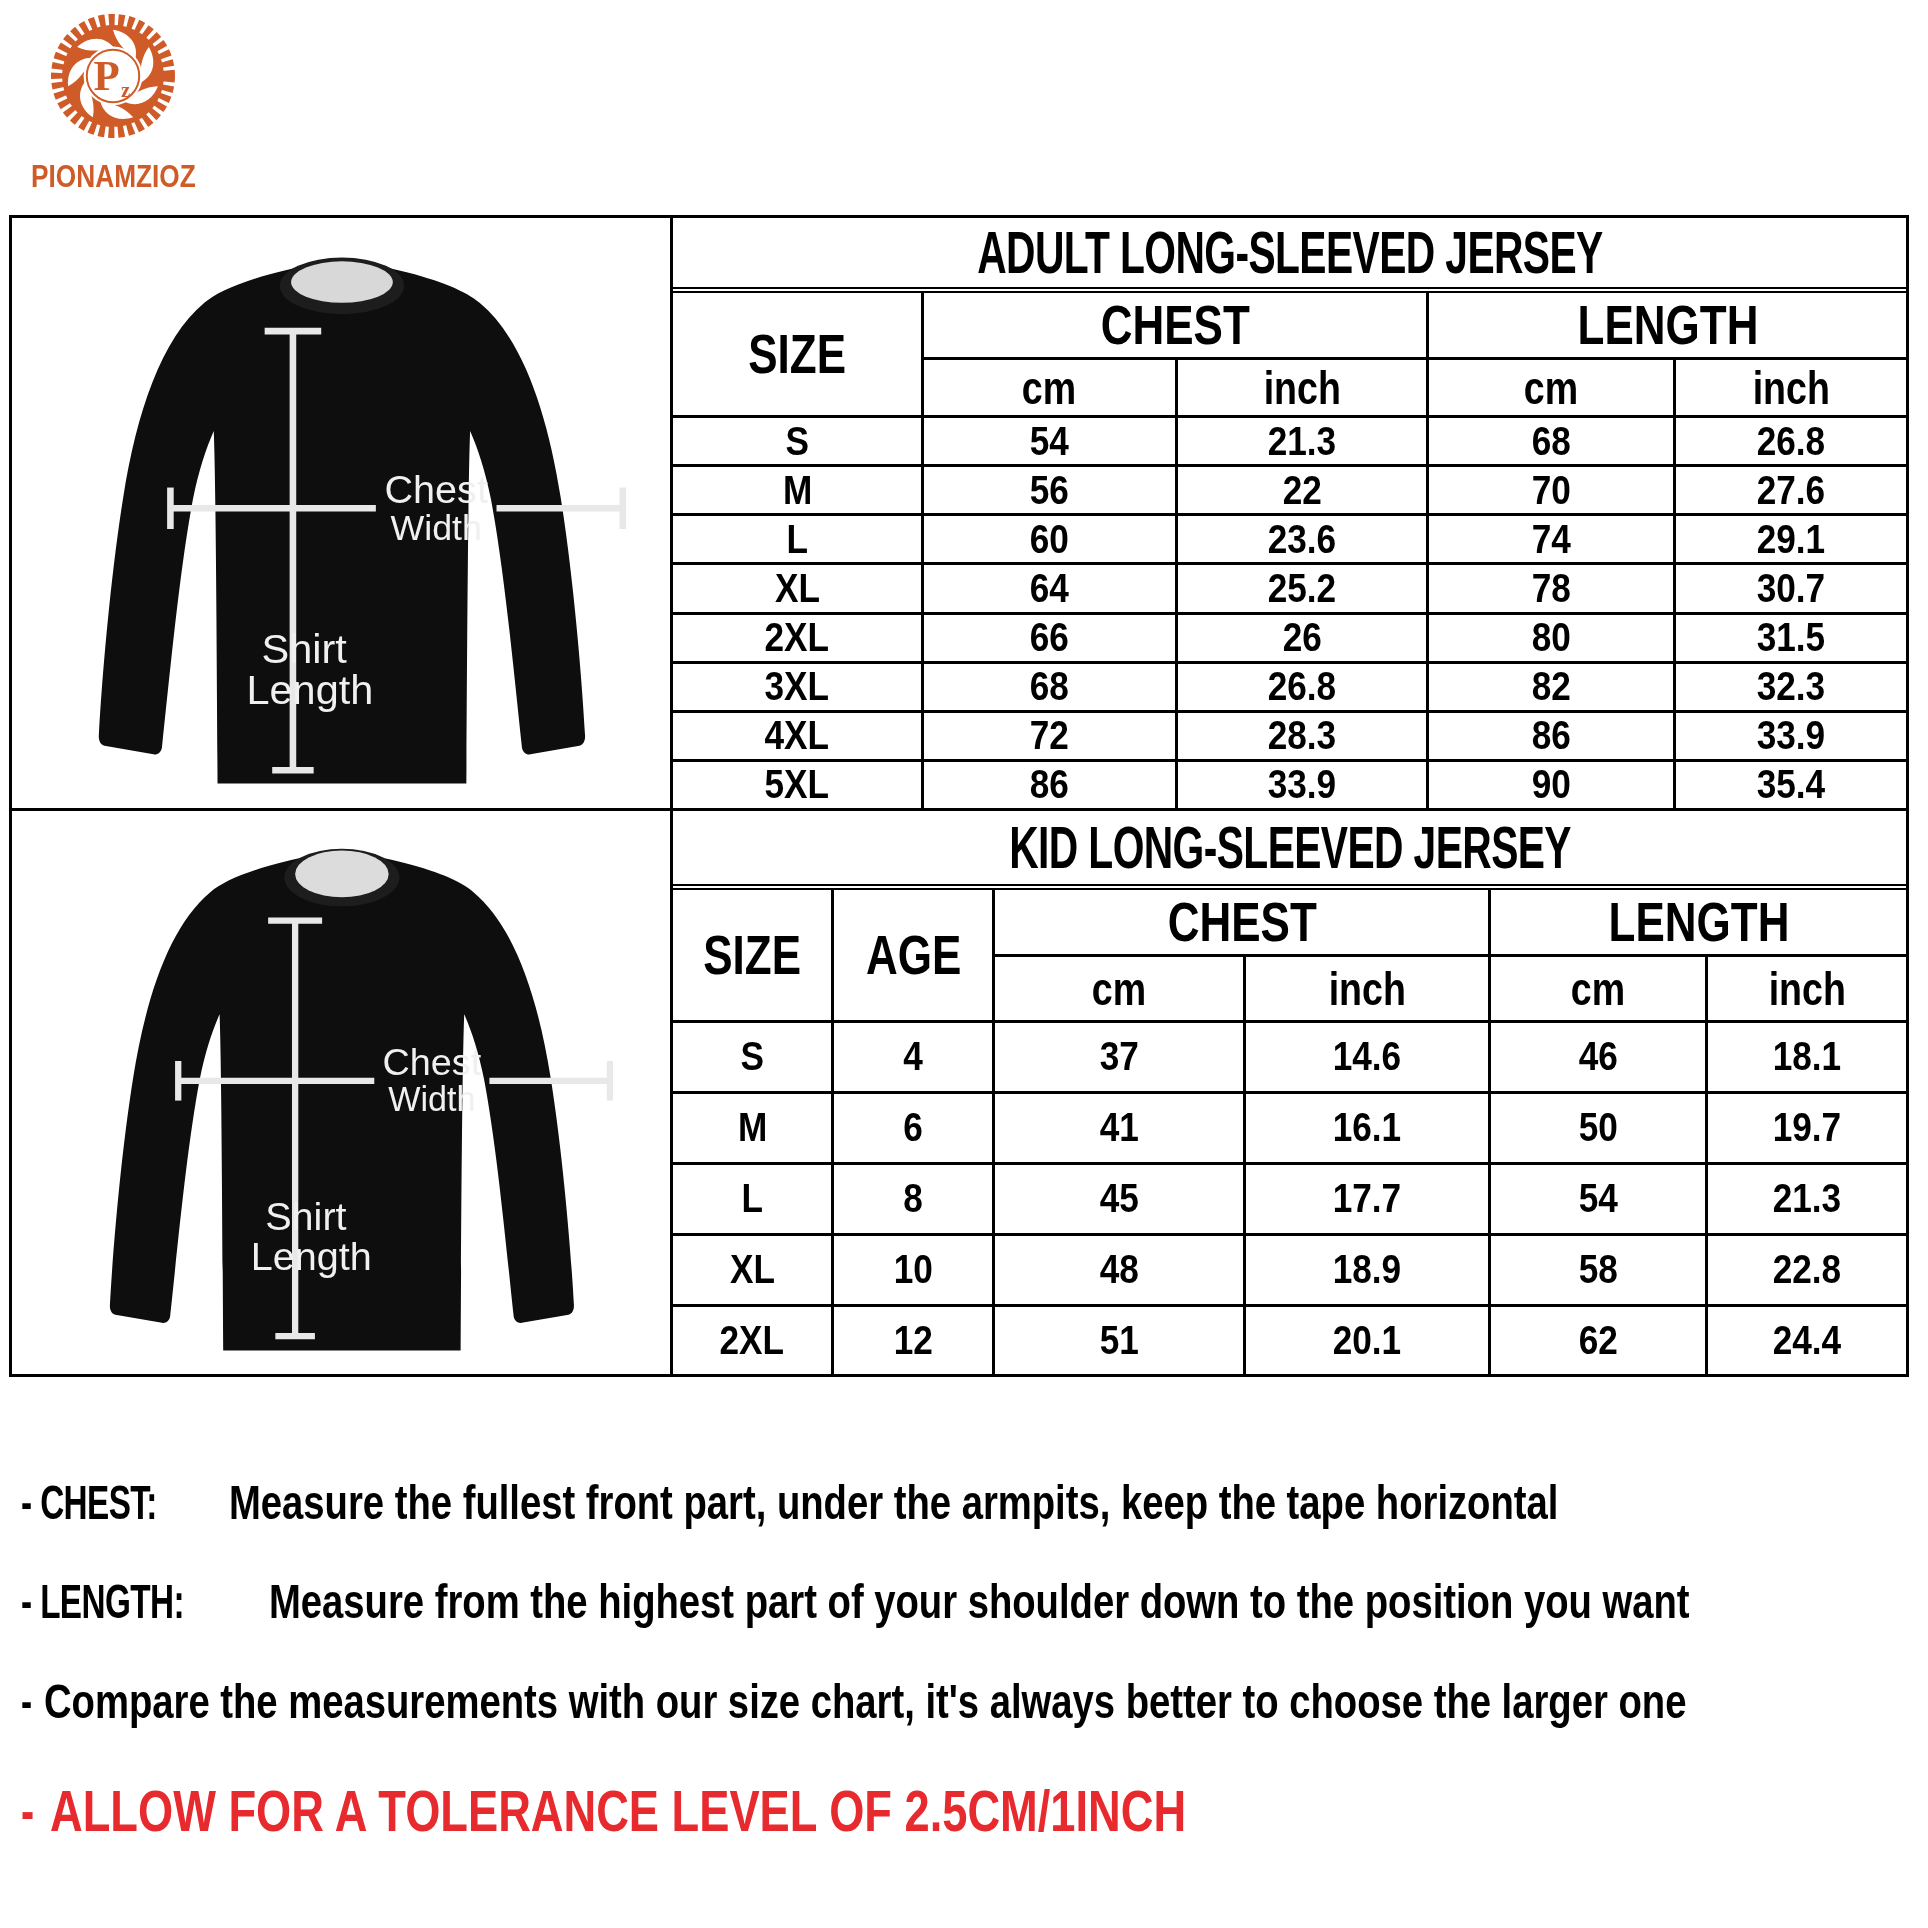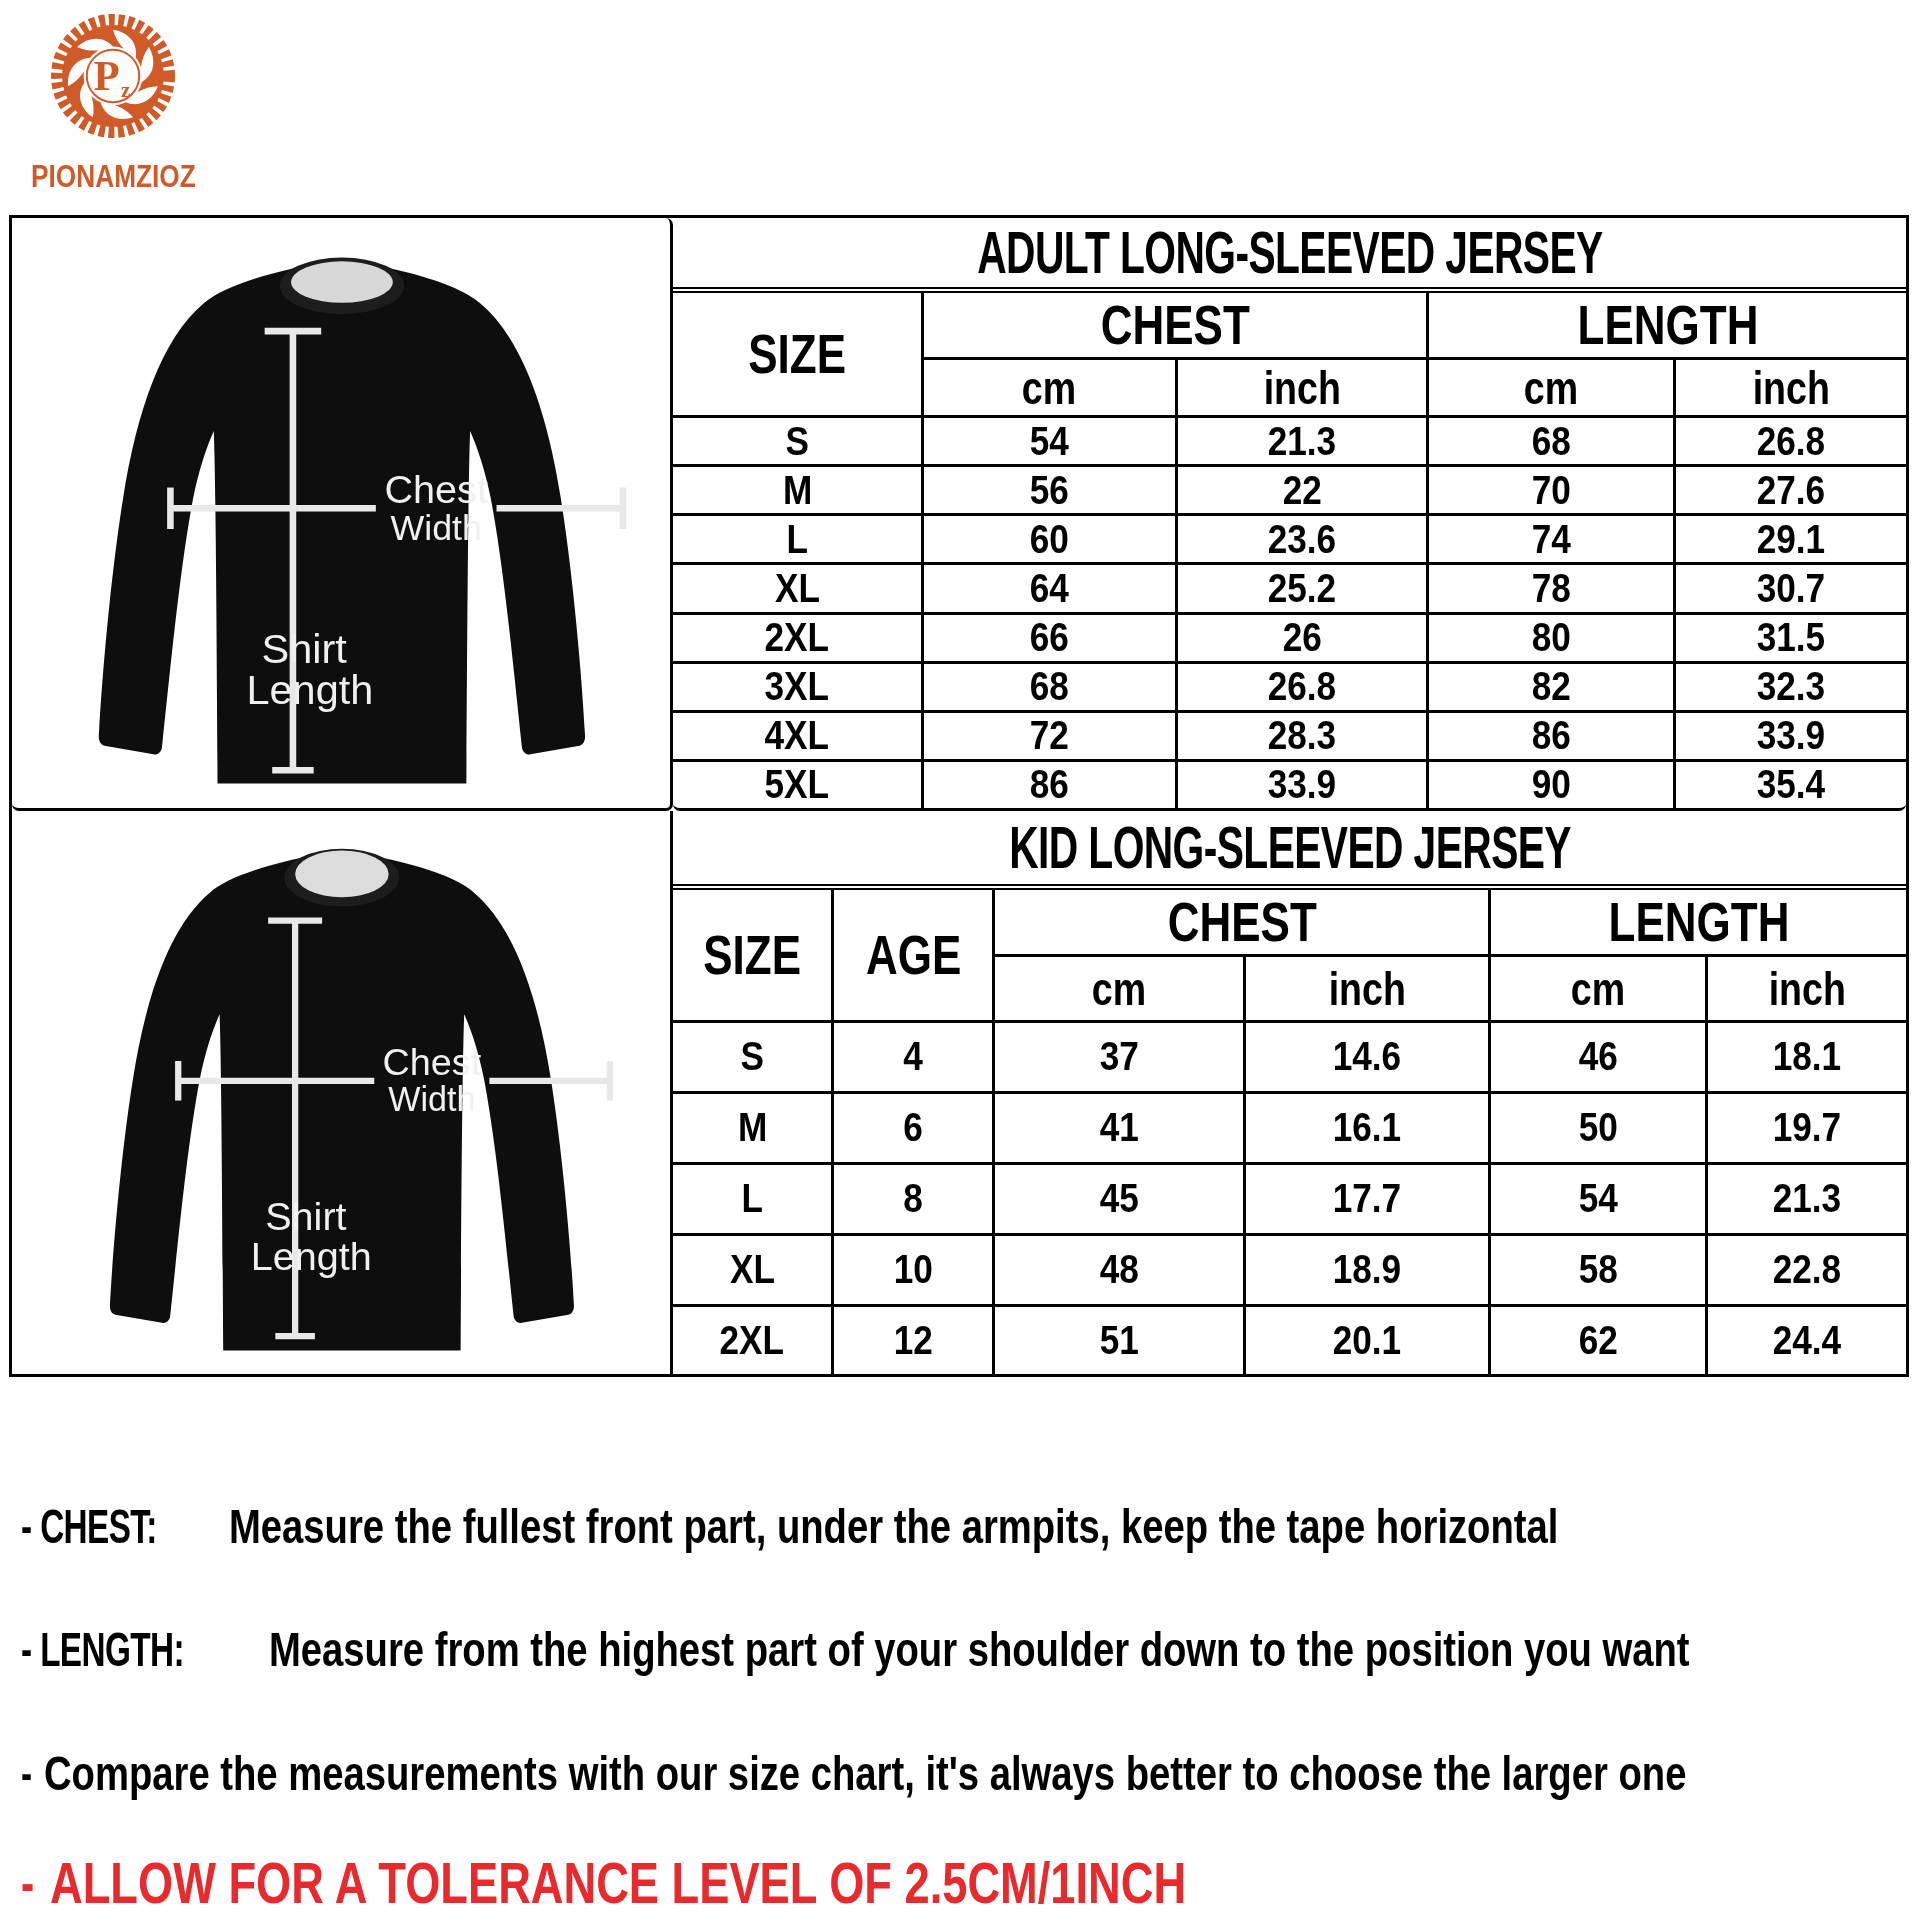--- a/index.html
+++ b/index.html
@@ -26,21 +26,21 @@
   .page-title span { display:inline-block; transform:scaleX(0.74); transform-origin:center; }
 
   
   .chart-block {
     position:absolute; left:9.4px; top:215px; width:1900px; height:1162px;
     border:3.8px solid #000; background:#fff;
     display:grid; grid-template-columns:661px 1fr; grid-template-rows:593px 1fr;
   }
   .cell { position:relative; }
   .cell.img-cell { border-right:3.8px solid #000; }
-  .cell.top-row  { border-bottom:3.8px solid #000;border-radius:7px; }
+  .cell.top-row  { border-bottom:3.8px solid #000; }
   .img-cell svg { position:absolute; inset:0; width:100%; height:100%; }
 
   
   table.size-table { width:100%; height:100%; border-collapse:collapse; table-layout:fixed; }
   table.size-table td, table.size-table th { border:3.8px solid #000; text-align:center; vertical-align:middle; padding:0; }
   table.size-table tr:first-child > * { border-top:0; }
   table.size-table tr > *:first-child { border-left:0; }
   table.size-table tr > *:last-child  { border-right:0; }
   table.size-table tr:last-child > *  { border-bottom:0; }
   th.tbl-title { border-bottom-width:6.6px !important; border-bottom-style:double !important; }
@@ -48,21 +48,21 @@
   .cnd { display:inline-block; white-space:nowrap; transform-origin:center; }
   th.tbl-title .cnd { font-size:60px; font-weight:bold; transform:scaleX(0.68); letter-spacing:-0.9px; }
   .hdr  .cnd { font-size:55px; font-weight:bold; transform:scaleX(0.80); }
   .unit .cnd { font-size:47px; font-weight:bold; transform:scaleX(0.80); }
   .val  .cnd { font-size:40px; font-weight:bold; transform:scaleX(0.88); }
 
   
   .howto { position:absolute; left:21px; top:1431px; width:1889px; }
   .howto-heading { font-size:90px; font-weight:bold; line-height:1.05; white-space:nowrap; }
   .howto-heading span { display:inline-block; transform:scaleX(0.66); transform-origin:left; letter-spacing:-1.9px; }
-  .howto-line { margin-top:67px; font-size:49px; line-height:1.15; white-space:nowrap; }
+  .howto-line { margin-top:43px; font-size:49px; line-height:1.15; white-space:nowrap; }
   .howto-line .pfx  { display:inline-block; transform:scaleX(0.68); transform-origin:left; font-weight:bold; letter-spacing:-0.9px; }
   .howto-line .body { display:inline-block; transform:scaleX(0.78); transform-origin:left; font-weight:bold; margin-left:-5.6px; }
   .howto-line.red { margin-top:49px; font-size:58px; }
   .howto-line.red .pfx, .howto-line.red .body { color:#e72a2d; }
 </style>
 </head>
 <body>
 
 <div id="canvas">
 

